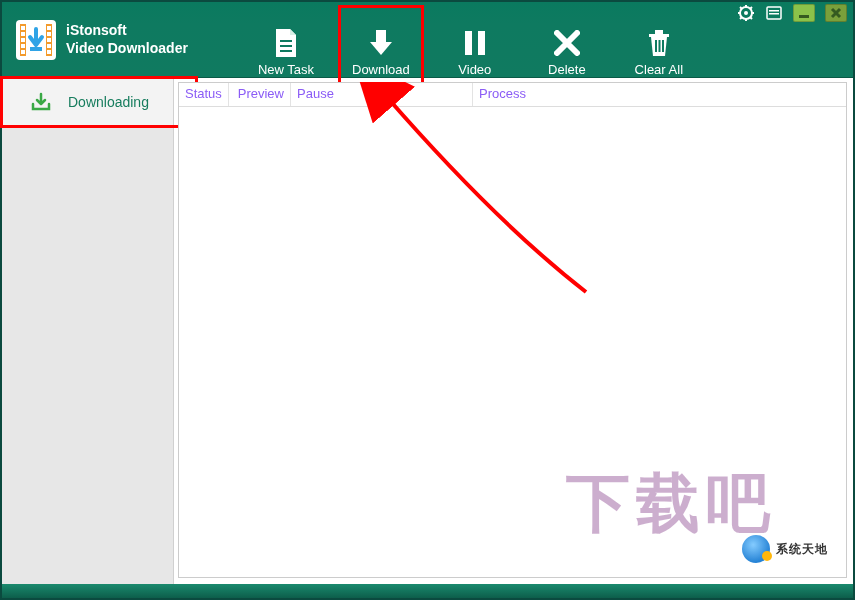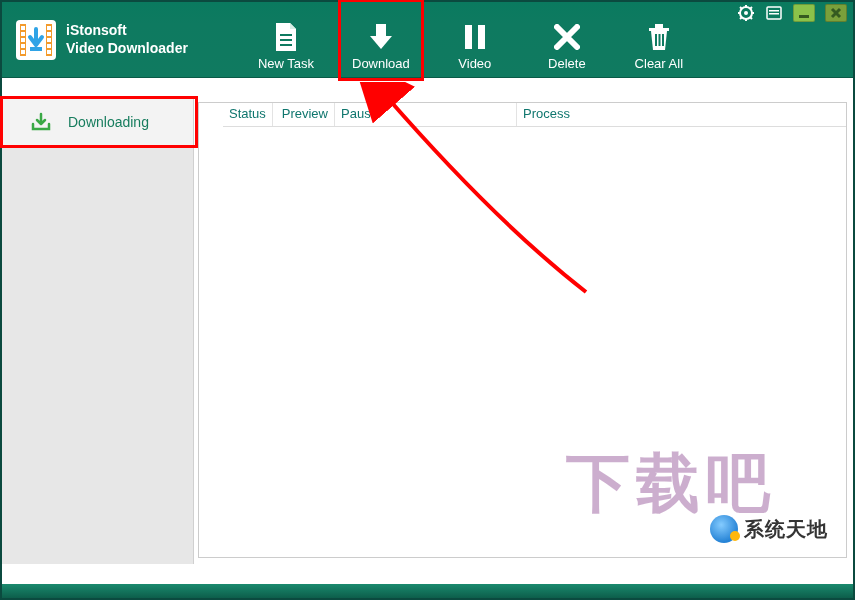--- a/index.html
+++ b/index.html
@@ -15,21 +15,20 @@
       overflow: hidden;
       position: relative;
     }
     .wrapper {
       width: 855px;
       height: 600px;
       border: 2px solid #0b4a3f;
       background: #fff;
       display: flex;
       flex-direction: column;
-      gap: 20px;
     }
     
     .header {
       height: 76px;
       background: linear-gradient(to bottom, #0a7a5f 0%, #0e7a60 30%, #107a60 100%);
       display: flex;
       align-items: center;
       position: relative;
       color: #fff;
       border-bottom: 1px solid #0a5a47;
@@ -54,21 +53,20 @@
       color: #fff;
     }
     .app-title-line1 { font-weight: 600; }
     .app-title-line2 { font-weight: 600; }
     .toolbar {
       display: flex;
       align-items: flex-end;
       gap: 38px;
       margin-left: 70px;
       height: 100%;
-      padding-bottom: 6px;
     }
     .toolbar-btn {
       display: flex;
       flex-direction: column;
       align-items: center;
       justify-content: flex-end;
       color: #fff;
       cursor: pointer;
       font-size: 13px;
       height: 58px;
@@ -126,21 +124,21 @@
     .win-min { background: #8bc24a; }
     .win-close { background: #7aa03b; }
     
     .body-area {
       flex: 1;
       display: flex;
       min-height: 0;
       background: #fff;
     }
     .sidebar {
-      width: 192px;
+      width: 172px;
       background: #e7e7e7;
       border-right: 1px solid #d0d0d0;
       position: relative;
     }
     .sidebar-item {
       height: 48px;
       display: flex;
       align-items: center;
       gap: 16px;
       padding-left: 28px;
@@ -171,22 +169,21 @@
       display: flex;
       flex-direction: column;
       border: 1px solid #ccc;
       margin: 4px 6px 6px 4px;
     }
     .col-headers {
       display: flex;
       height: 24px;
       border-bottom: 1px solid #ddd;
       font-size: 13px;
-      color: #0f766e;
-      margin-left: 24px;
+      color: #8b5cf6;
     }
     .col {
       padding: 3px 6px;
       border-right: 1px solid #e3e3e3;
       white-space: nowrap;
     }
     .col-status { width: 50px; }
     .col-preview { width: 62px; text-align: right; }
     .col-name { width: 182px; }
     .col-process { flex: 1; border-right: none; }
@@ -221,21 +218,21 @@
       position: relative;
     }
     .watermark-circle::after{
       content:"";
       position:absolute;
       right:-2px; bottom:2px;
       width:10px;height:10px;
       background:#ffb400;border-radius:50%;
     }
     .watermark-text {
-      font-size: 20px;
+      font-size: 12px;
       font-weight: 600;
       color: #2a2a2a;
       letter-spacing: 1px;
     }
     .faded-bg-text {
       position: absolute;
       right: 70px;
       bottom: 30px;
       font-size: 64px;
       color: #701a75;

